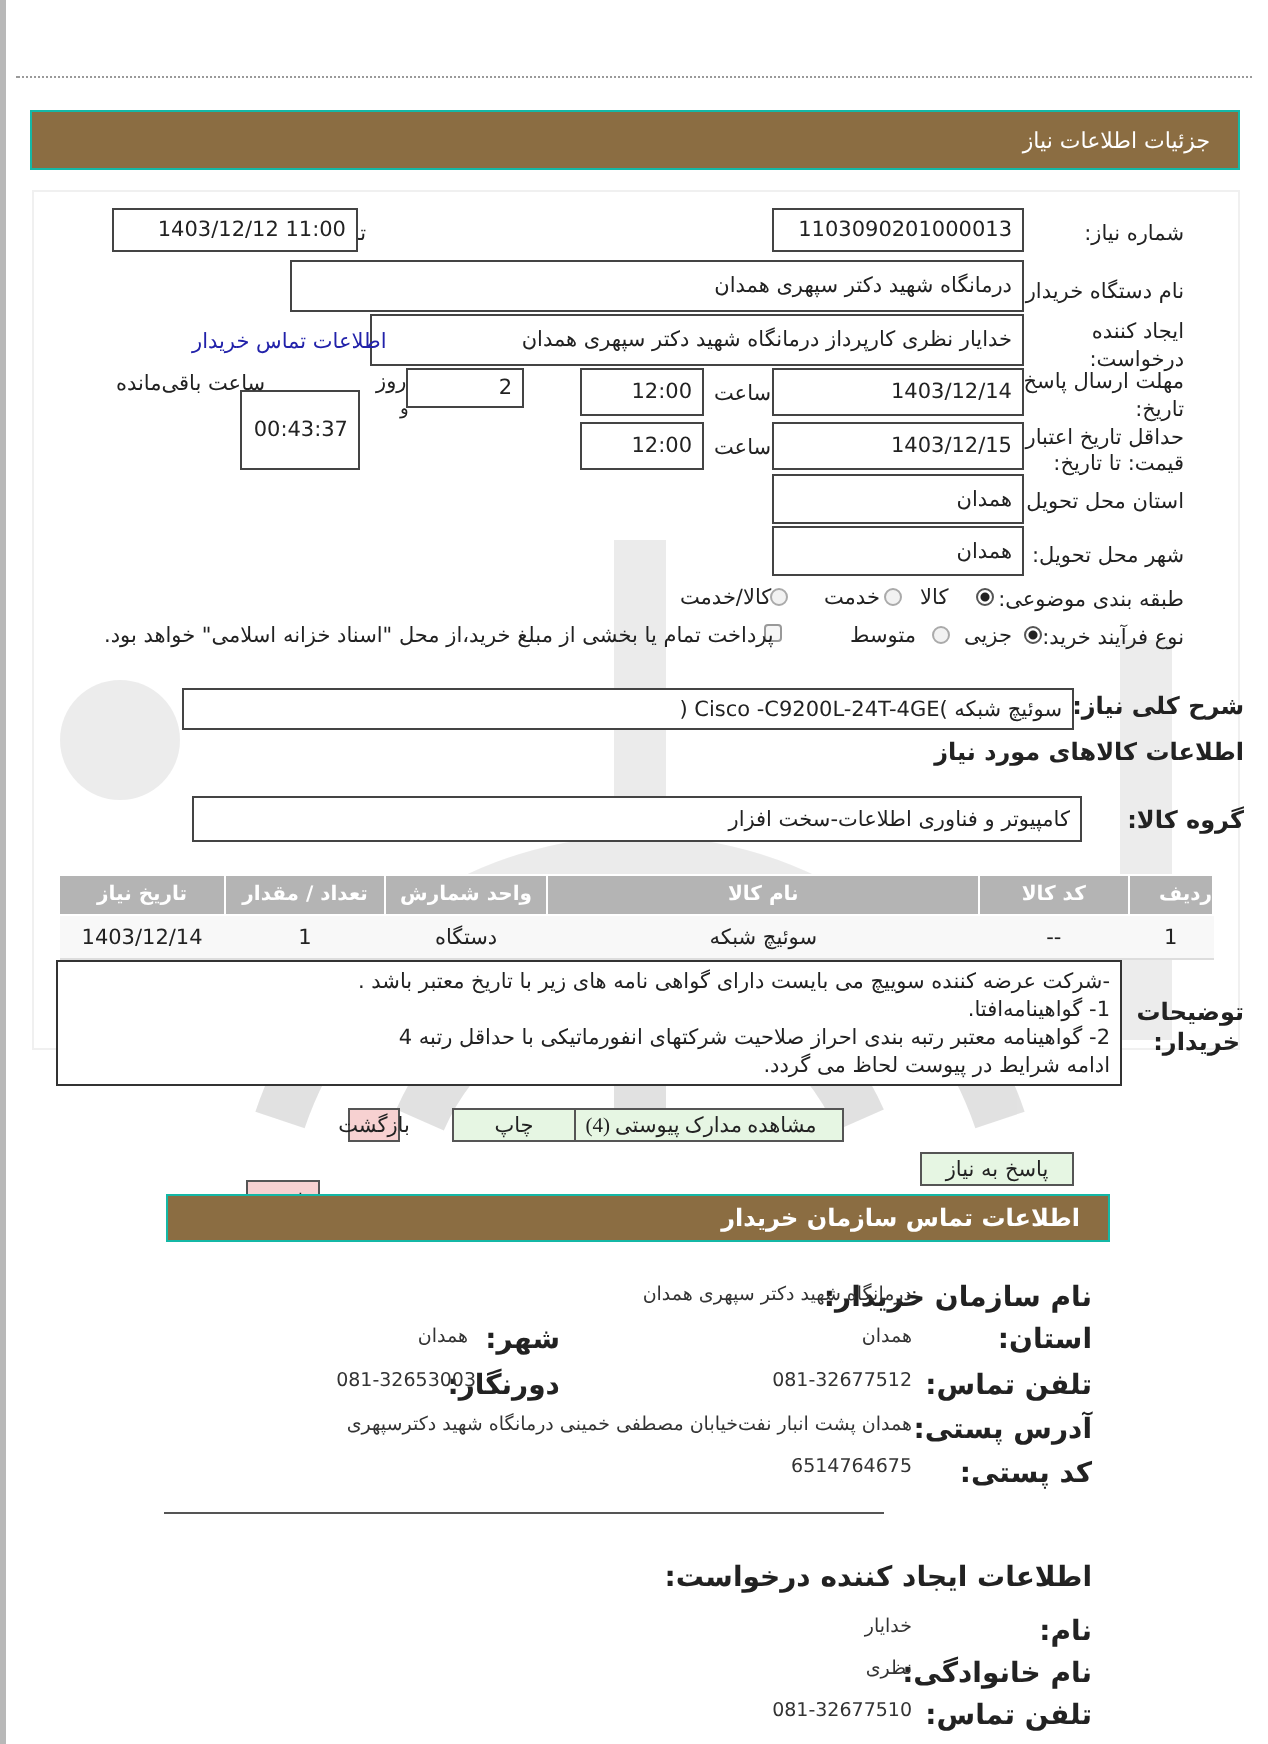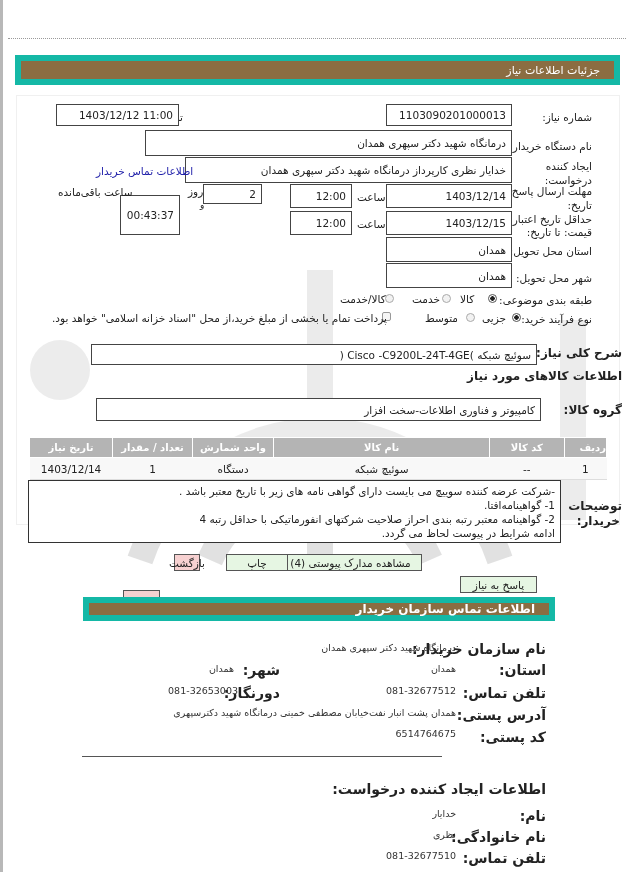--- a/index.html
+++ b/index.html
@@ -5,21 +5,21 @@
   * { box-sizing: border-box; margin: 0; padding: 0; }
   html, body { width: 634px; height: 872px; background: #ffffff; overflow: hidden; }
   body { font-family: "DejaVu Sans", sans-serif; font-size: 11px; color: #222; position: relative; direction: rtl; }
   .frame-left { position: absolute; left: 0; top: 0; width: 3px; height: 872px; background: #b8b8b8; }
   .dotted-line { position: absolute; left: 8px; right: 8px; top: 38px; border-top: 1px dotted #9a9a9a; }
 
   
   .watermark { position: absolute; left: 0; top: 200px; width: 634px; height: 400px; pointer-events: none; }
 
   .section-header {
-    position: absolute; background: #8b6d42; border: 6px solid #14b8a6; color: #fff;
+    position: absolute; background: #8b6d42; border: 1px solid #14b8a6; color: #fff;
     font-size: 11px; padding-right: 14px; display: flex; align-items: center;
   }
   .main-header { left: 15px; top: 55px; width: 605px; height: 30px; }
   .contact-header { left: 83px; top: 597px; width: 472px; height: 24px; font-weight: bold; font-size: 12px; }
 
   .panel { position: absolute; left: 16px; top: 95px; width: 604px; height: 430px; background: rgba(255,255,255,0.35); border: 1px solid #f0f0f0; }
 
   .lbl { position: absolute; font-size: 10.5px; color: #222; white-space: nowrap; text-align: right; line-height: 13px; }
   .box { position: absolute; border: 1px solid #444; background: #fff; font-size: 10.5px; padding: 0 5px; display: flex; align-items: center; white-space: nowrap; overflow: hidden; height: 22px; }
   .box.ltr { direction: ltr; justify-content: flex-end; }
@@ -153,21 +153,21 @@
 </table>
 
 <span class="lbl bold" style="right:12px; top:500px;">توضیحات</span>
 <span class="lbl bold" style="right:14px; top:515px;">خریدار:</span>
 <div class="desc-box">-شرکت عرضه کننده سوییچ می بایست دارای گواهی نامه های زیر با تاریخ معتبر باشد .
 1- گواهینامه‌افتا.
 2- گواهینامه معتبر رتبه بندی احراز صلاحیت شرکتهای  انفورماتیکی با حداقل رتبه 4
 ادامه شرایط در پیوست لحاظ می گردد.</div>
 
 <div class="btn green" style="left:460px; top:545px; width:77px;margin-top:31px;">پاسخ به نیاز</div>
-<div class="btn green" style="left:279px; top:554px; width:143px;">مشاهده مدارک پیوستی (4)</div>
+<div class="btn green" style="left:279px; top:554px; width:143px;font-family:Liberation Serif, serif;">مشاهده مدارک پیوستی (4)</div>
 <div class="btn green" style="left:226px; top:554px; width:62px;">چاپ</div>
 <div class="btn red" style="left:174px; top:554px; width:26px;">بازگشت</div>
 <div class="btn red" style="left:123px; top:554px; width:37px;margin-top:36px;">خروج</div>
 
 <div class="section-header contact-header">
   <span>اطلاعات تماس سازمان خریدار</span>
 </div>
 
 <span class="c-lbl" style="right:88px; top:641px;">نام سازمان خریدار:</span>
 <span class="c-val" style="right:178px; top:642px;">درمانگاه شهید دکتر سپهری همدان</span>

